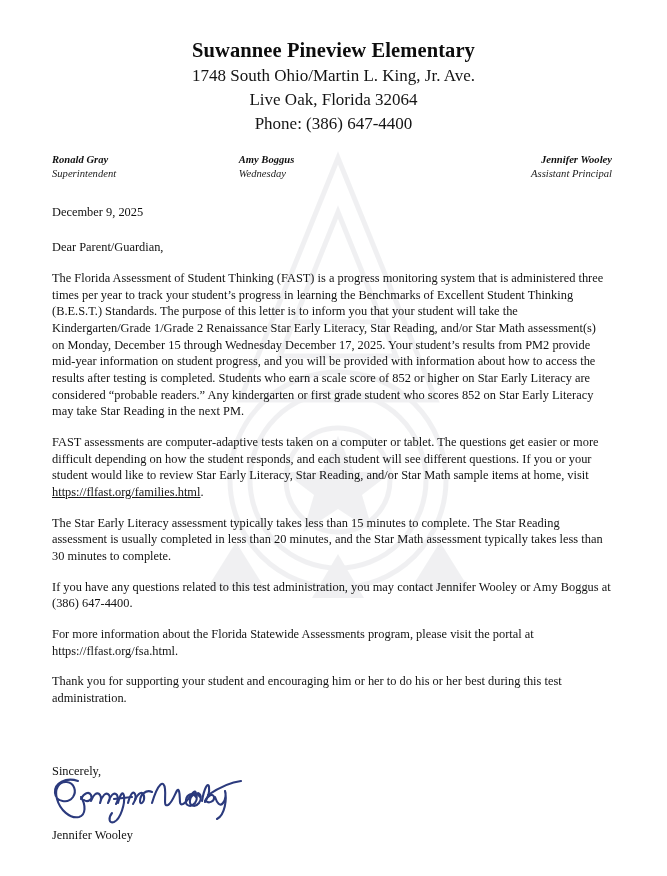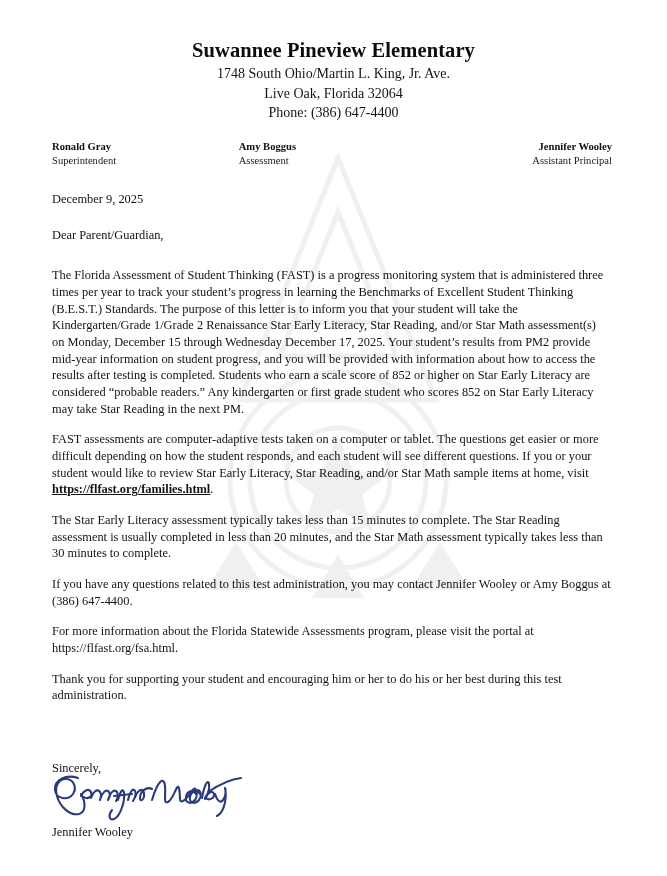--- a/index.html
+++ b/index.html
@@ -43,31 +43,31 @@
     padding-top: 38px;
   }
   .school-name {
     font-size: 20.5px;
     font-weight: bold;
     letter-spacing: 0.1px;
     line-height: 1.25;
     color: #0d0d0d;
   }
   .addr-line {
-    font-size: 14px;
+    font-size: 17px;
     line-height: 1.42;
     color: #141414;
   }
 
   
   .staff-row {
     display: flex;
     margin: 17px 55px 0 52px;
   }
-  .staff-col { flex: 1 1 0; }
+  .staff-col { flex: 1 1 0; font-style: italic; }
   .staff-col.left   { text-align: left; }
   .staff-col.center { text-align: left; }
   .staff-col.right  { text-align: right; }
   .staff-name {
     font-size: 10.6px;
     font-weight: bold;
     line-height: 1.3;
     color: #101010;
   }
   .staff-title {
@@ -81,35 +81,34 @@
     margin: 0 55px 0 52px;
     padding-top: 23px;
   }
   .date-line,
   .salutation {
     font-size: 12.4px;
     line-height: 1.35;
     font-family: Liberation Serif, serif;
   }
   .date-line { margin-bottom: 19px; }
-  .salutation { margin-bottom: 24px; }
+  .salutation { margin-bottom: 14px; }
 
   p.para {
     font-size: 12.4px;
     line-height: 1.345;
     margin: 0 1px 14px 0;
     text-align: left;
     color: #131313;
   }
   p.para:last-child { margin-bottom: 0; }
 
   .link-underline {
     text-decoration: underline;
     color: inherit;
-    font-weight: bold;
   }
 
   
   .sign-block {
     margin: 56px 0 0 52px;
     position: relative;
   }
   .sincerely {
     font-size: 12.4px;
     line-height: 1.3;
@@ -162,21 +161,21 @@
       <div class="addr-line">Phone: (386) 647-4400</div>
     </div>
 
     <div class="staff-row">
       <div class="staff-col left">
         <div class="staff-name">Ronald Gray</div>
         <div class="staff-title">Superintendent</div>
       </div>
       <div class="staff-col center">
         <div class="staff-name">Amy Boggus</div>
-        <div class="staff-title">Assessment</div>
+        <div class="staff-title">Wednesday</div>
       </div>
       <div class="staff-col right">
         <div class="staff-name">Jennifer Wooley</div>
         <div class="staff-title">Assistant Principal</div>
       </div>
     </div>
 
     <div class="body-block">
 
       <div class="date-line">December 9, 2025</div>

